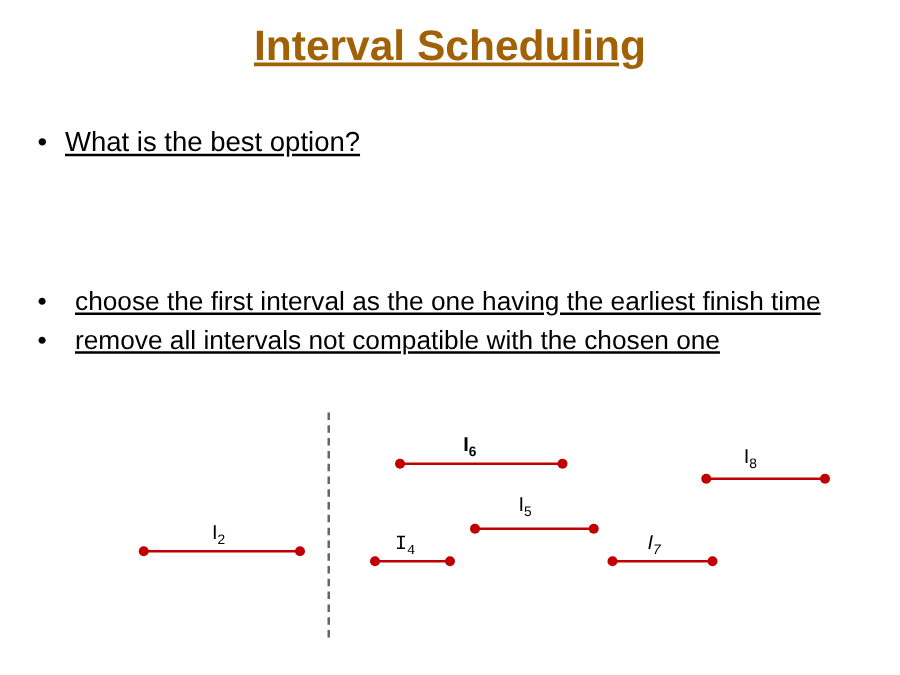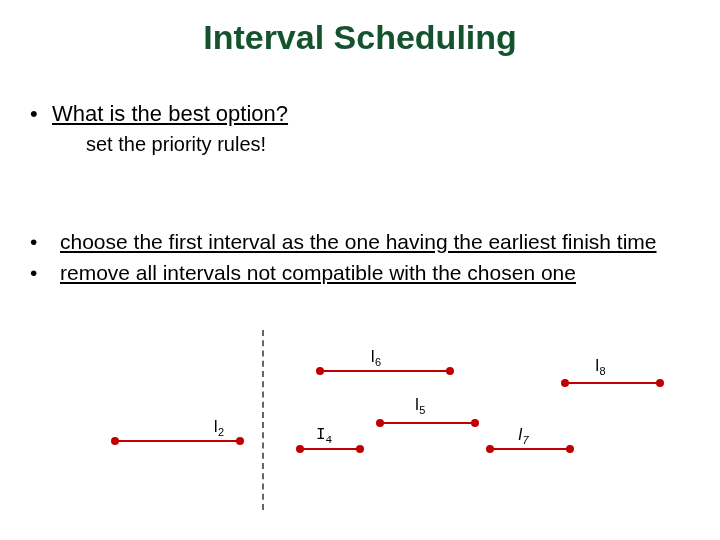--- a/index.html
+++ b/index.html
@@ -18,21 +18,22 @@
     box-sizing: border-box;
   }
   .title {
     position: absolute;
     top: 18px;
     left: 0;
     width: 100%;
     text-align: center;
     font-size: 34px;
     font-weight: bold;
-    color: #14532d;
+    color: #a16207;
+    text-decoration: underline;
   }
   .bullets {
     position: absolute;
     top: 100px;
     left: 30px;
     right: 30px;
   }
   .bullet-row {
     display: flex;
     align-items: flex-start;
@@ -107,52 +108,51 @@
 
 <div class="slide">
 
   <div class="title">Interval Scheduling</div>
 
   <div class="bullets">
     <div class="bullet-row">
       <div class="bullet-dot">•</div>
       <div class="bullet-text">What is the best option?</div>
     </div>
-    <div class="sub-line">set the priority rules!</div>
   </div>
 
   <div class="bullets2">
     <div class="bullet-row">
       <div class="bullet-dot">•</div>
       <div class="bullet-text">choose the first interval as the one having the earliest finish time</div>
     </div>
     <div class="bullet-row">
       <div class="bullet-dot">•</div>
       <div class="bullet-text">remove all intervals not compatible with the chosen one</div>
     </div>
   </div>
 
   <div class="diagram" id="diagram">
       <div class="vdash" style="left: 262px; top: 0px; height: 180px;"></div>
       <div class="interval" style="left: 115px; top: 110px; width: 125px;"></div>
       <div class="endpoint" style="left: 115px; top: 111px;"></div>
       <div class="endpoint" style="left: 240px; top: 111px;"></div>
-      <div class="ilabel" style="left: 169.5px; top: 88px; margin-left: 44px;"><span>I</span><sub>2</sub></div>
+      <div class="ilabel" style="left: 169.5px; top: 88px;"><span>I</span><sub>2</sub></div>
       <div class="interval" style="left: 300px; top: 118px; width: 60px;"></div>
       <div class="endpoint" style="left: 300px; top: 119px;"></div>
       <div class="endpoint" style="left: 360px; top: 119px;"></div>
       <div class="ilabel" style="left: 316px; top: 96px; font-family: Liberation Mono, monospace;"><span>I</span><sub>4</sub></div>
       <div class="interval" style="left: 380px; top: 92px; width: 95px;"></div>
       <div class="endpoint" style="left: 380px; top: 93px;"></div>
       <div class="endpoint" style="left: 475px; top: 93px;"></div>
       <div class="ilabel" style="left: 414.75px; top: 66px;"><span>I</span><sub>5</sub></div>
       <div class="interval" style="left: 320px; top: 40px; width: 130px;"></div>
       <div class="endpoint" style="left: 320px; top: 41px;"></div>
       <div class="endpoint" style="left: 450px; top: 41px;"></div>
-      <div class="ilabel" style="left: 370.5px; top: 18px;"><span>I</span><sub>6</sub></div>
+      <div class="ilabel" style="left: 370.5px; top: 18px; font-weight: bold;"><span>I</span><sub>6</sub></div>
       <div class="interval" style="left: 490px; top: 118px; width: 80px;"></div>
       <div class="endpoint" style="left: 490px; top: 119px;"></div>
       <div class="endpoint" style="left: 570px; top: 119px;"></div>
       <div class="ilabel" style="left: 518px; top: 96px; font-style: italic;"><span>I</span><sub>7</sub></div>
       <div class="interval" style="left: 565px; top: 52px; width: 95px;"></div>
       <div class="endpoint" style="left: 565px; top: 53px;"></div>
       <div class="endpoint" style="left: 660px; top: 53px;"></div>
       <div class="ilabel" style="left: 595px; top: 27px;"><span>I</span><sub>8</sub></div>
     </div>
 

